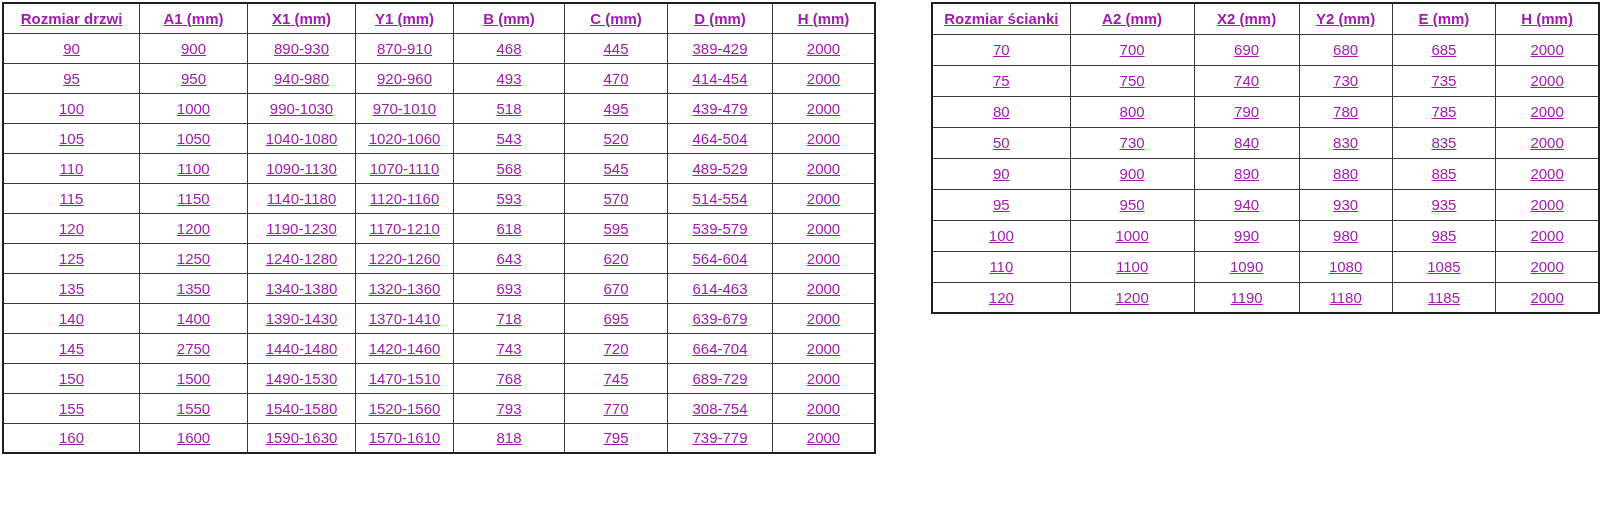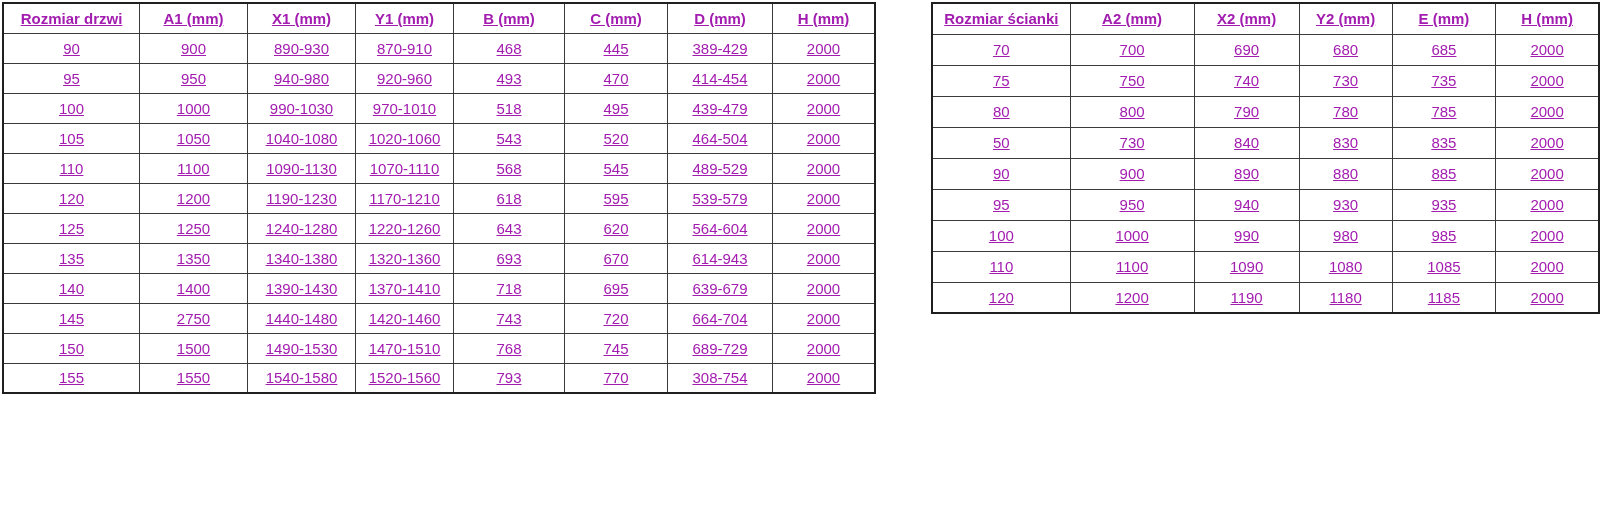--- a/index.html
+++ b/index.html
@@ -123,20 +123,30 @@
           <td>110</td>
           <td>1100</td>
           <td>1090-1130</td>
           <td>1070-1110</td>
           <td>568</td>
           <td>545</td>
           <td>489-529</td>
           <td>2000</td>
         </tr>
         <tr>
+          <td>115</td>
+          <td>1150</td>
+          <td>1140-1180</td>
+          <td>1120-1160</td>
+          <td>593</td>
+          <td>570</td>
+          <td>514-554</td>
+          <td>2000</td>
+        </tr>
+        <tr>
           <td>120</td>
           <td>1200</td>
           <td>1190-1230</td>
           <td>1170-1210</td>
           <td>618</td>
           <td>595</td>
           <td>539-579</td>
           <td>2000</td>
         </tr>
         <tr>
@@ -149,21 +159,21 @@
           <td>564-604</td>
           <td>2000</td>
         </tr>
         <tr>
           <td>135</td>
           <td>1350</td>
           <td>1340-1380</td>
           <td>1320-1360</td>
           <td>693</td>
           <td>670</td>
-          <td>614-943</td>
+          <td>614-463</td>
           <td>2000</td>
         </tr>
         <tr>
           <td>140</td>
           <td>1400</td>
           <td>1390-1430</td>
           <td>1370-1410</td>
           <td>718</td>
           <td>695</td>
           <td>639-679</td>
@@ -192,20 +202,30 @@
         <tr>
           <td>155</td>
           <td>1550</td>
           <td>1540-1580</td>
           <td>1520-1560</td>
           <td>793</td>
           <td>770</td>
           <td>308-754</td>
           <td>2000</td>
         </tr>
+        <tr>
+          <td>160</td>
+          <td>1600</td>
+          <td>1590-1630</td>
+          <td>1570-1610</td>
+          <td>818</td>
+          <td>795</td>
+          <td>739-779</td>
+          <td>2000</td>
+        </tr>
       </tbody>
     </table>
   <table class="spec-table wall-table">
       <thead>
         <tr>
           <th>Rozmiar ścianki</th>
           <th>A2 (mm)</th>
           <th>X2 (mm)</th>
           <th>Y2 (mm)</th>
           <th>E (mm)</th>

